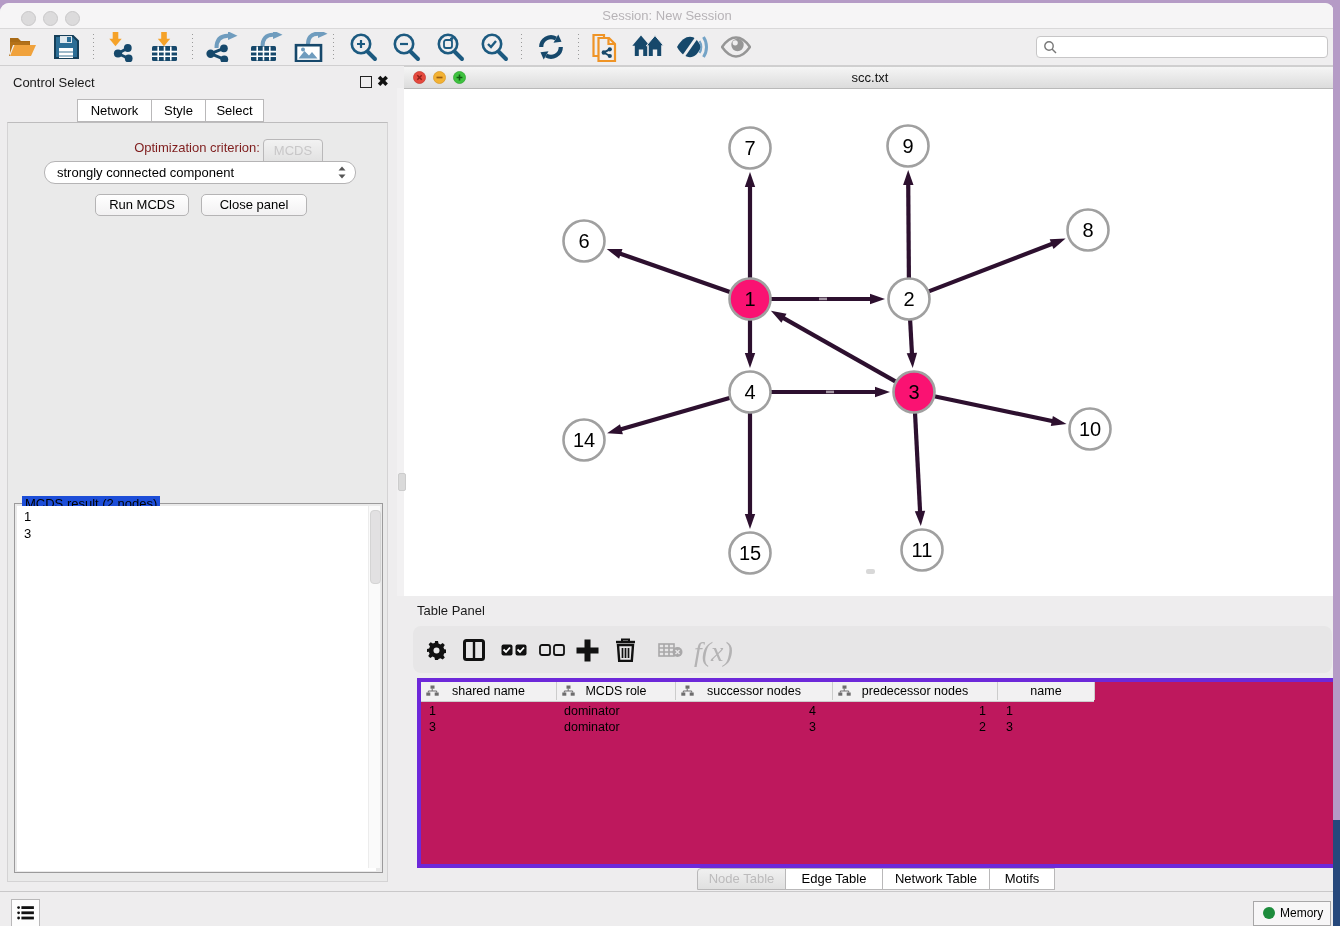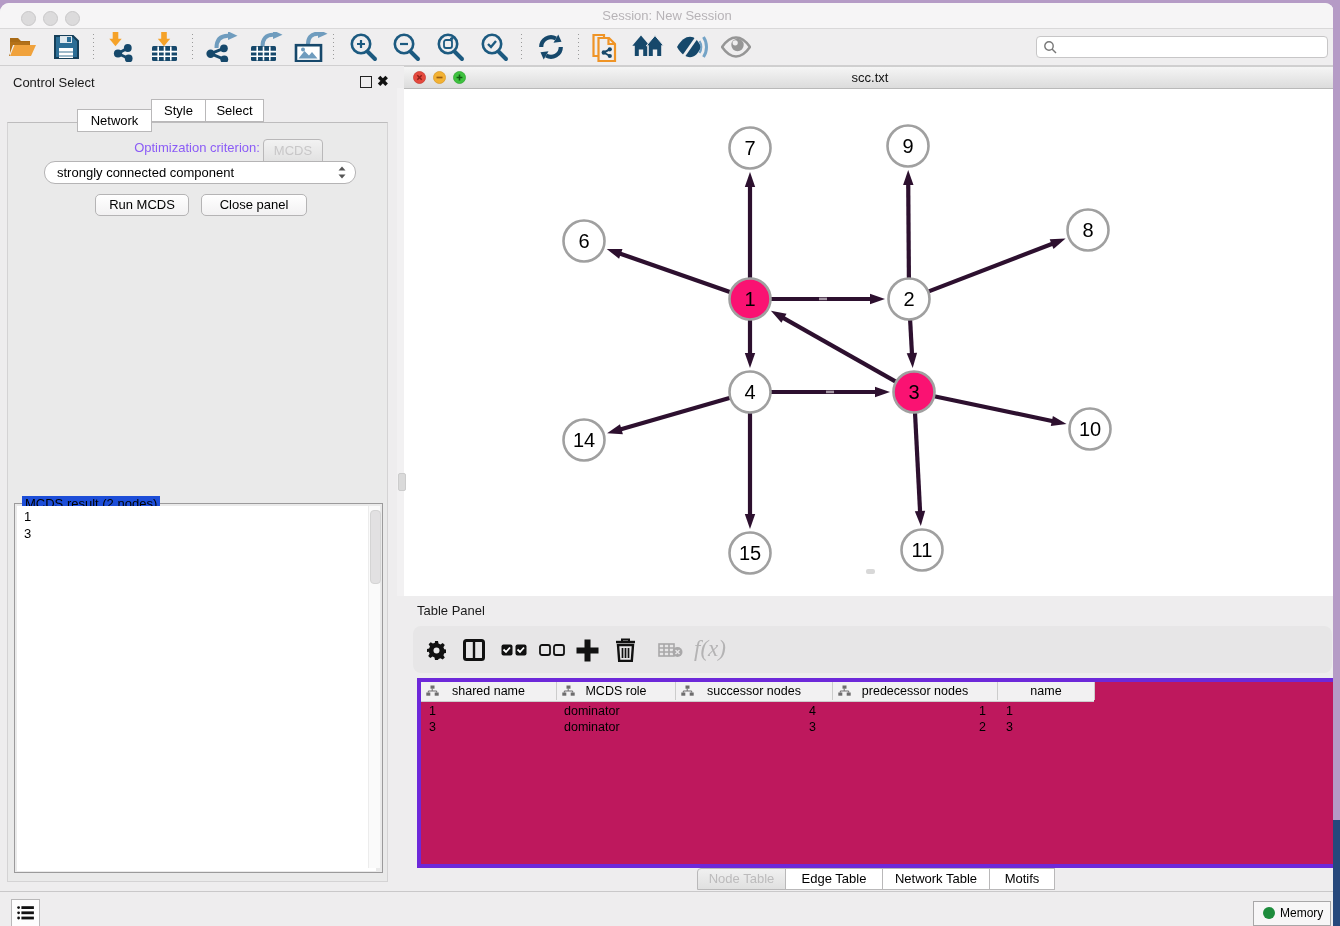--- a/index.html
+++ b/index.html
@@ -26,21 +26,21 @@
 
 #cpanel{position:absolute;left:0;top:63px;width:394px;height:828px;background:#eeedee;}
 #cptitle{position:absolute;left:13px;top:9px;font-size:13px;color:#1a1a1a;}
 .wicon-sq{position:absolute;width:10px;height:10px;border:1.5px solid #222;}
 .wicon-x{position:absolute;font-size:14px;font-weight:bold;color:#111;line-height:12px;}
 #cptabs{position:absolute;left:0;top:33px;width:394px;height:23px;}
 .cptab{position:absolute;top:0;height:21px;background:#fff;border:1px solid #b9b8b9;
  font-size:13px;color:#000;text-align:center;line-height:21px;}
 #cpbody{position:absolute;left:7px;top:56px;width:379px;height:758px;background:#eaeaea;
  border:1px solid #d4d3d4;border-top:1px solid #bdbcbd;}
-#optlabel{position:absolute;left:0;top:74px;width:394px;text-align:center;font-size:13px;color:#8b5cf6;}
+#optlabel{position:absolute;left:0;top:74px;width:394px;text-align:center;font-size:13px;color:#7f1d1d;}
 #dropdown{position:absolute;left:44px;top:95px;width:310px;height:21px;background:#fff;
  border:1px solid #b5b4b5;border-radius:11px;font-size:13px;line-height:21px;}
 #dropdown span{padding-left:12px;}
 .btn{position:absolute;height:20px;background:linear-gradient(#ffffff,#f2f1f2);
  border:1px solid #b5b4b5;border-radius:5px;font-size:13px;text-align:center;line-height:20px;color:#000;}
 #mcdsgroup{position:absolute;left:14px;top:437px;width:367px;height:368px;
  border:1px solid #9b9a9b;}
 #mcdslabel{position:absolute;left:7px;top:-8px;background:#1d4ed8;padding:0 3px;font-size:13px;}
 #mcdstext{position:absolute;left:2px;top:2px;width:352px;height:362px;background:#fff;
  font-size:13px;line-height:16.5px;padding:3px 0 0 7px;}
@@ -213,21 +213,21 @@
         <path d="M9 9 L13 13" stroke="#777" stroke-width="1.4"></path>
       </svg>
     </div>
   </div>
   <div id="cpanel">
     <div id="cptitle">Control Select</div>
     <div class="wicon-sq" style="left:360px;top:10px;"></div>
     <div class="wicon-x" style="left:377px;top:9px;">✖</div>
     <div id="cpbody"></div>
     <div id="cptabs">
-      <div class="cptab" style="left:77px;width:73px;margin-top:10px;">Network</div>
+      <div class="cptab" style="left:77px;width:73px;">Network</div>
       <div class="cptab" style="left:151px;width:53px;">Style</div>
       <div class="cptab" style="left:205px;width:57px;">Select</div>
       <div class="cptab" style="left:263px;width:58px;background:linear-gradient(#f2f2f2,#e2e2e2);color:#c8c7c8;border-radius:4px 4px 0 0;margin-top:40px;">MCDS</div>
     </div>
     <div id="optlabel">Optimization criterion:</div>
     <div id="dropdown"><span>strongly connected component</span>
       <svg class="abs" style="right:8px;top:3px;" width="10" height="15" viewBox="0 0 10 15">
         <path d="M1.5 5.5 L5 1.5 L8.5 5.5 Z M1.5 9.5 L5 13.5 L8.5 9.5 Z" fill="#555"></path>
       </svg>
     </div>
@@ -350,21 +350,21 @@
         <path d="M7.5 10 v10 M10.5 10 v10 M13.5 10 v10" stroke="#111" stroke-width="1.7"></path>
       </svg>
       <svg class="abs" style="left:245px;top:17px;" width="25" height="14" viewBox="0 0 25 14">
         <g fill="none" stroke="#a9a8a9" stroke-width="1.6">
         <rect x="1" y="1" width="15" height="12"></rect>
         <path d="M1 5 h15 M1 9 h15 M6 1 v12 M11 1 v12"></path>
         </g>
         <circle cx="19.5" cy="9" r="5" fill="#a9a8a9"></circle>
         <path d="M17.5 7 l4 4 M21.5 7 l-4 4" stroke="#e7e6e7" stroke-width="1.4"></path>
       </svg>
-      <div class="abs" style="left:281px;top:10px;font-family:'Liberation Serif',serif;font-style:italic;font-size:23px;color:#b4b3b4;">f(x)</div>
+      <div class="abs" style="left:281px;top:10px;font-family:'Liberation Serif',serif;font-style:italic;font-size:28px;color:#b4b3b4;">f(x)</div>
     </div>
     <div id="ttable">
       <div id="thead">
         <div class="th" style="left:0;width:135px;"><svg class="treeicon" style="left:5px;" viewBox="0 0 13 12">
               <g fill="#6e6d6e">
                 <rect x="4.5" y="0.5" width="4" height="3.2"></rect>
                 <rect x="0.3" y="7.5" width="4" height="3.2"></rect>
                 <rect x="8.7" y="7.5" width="4" height="3.2"></rect>
                 <path d="M6.2 3.5 v2.5 M2.3 7.5 v-1.5 h8.4 v1.5" stroke="#6e6d6e" fill="none"></path>
               </g>

